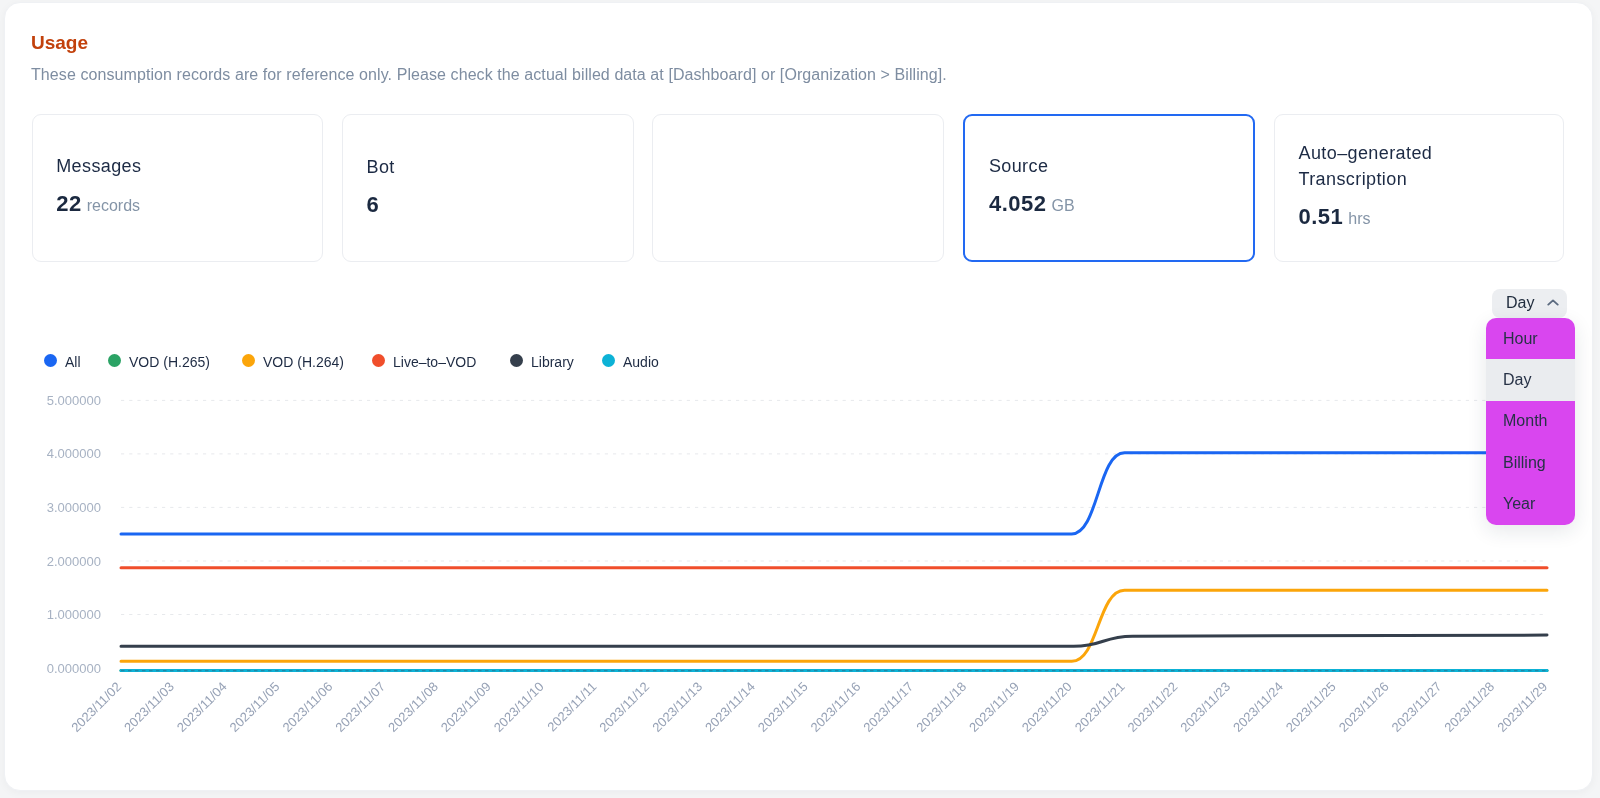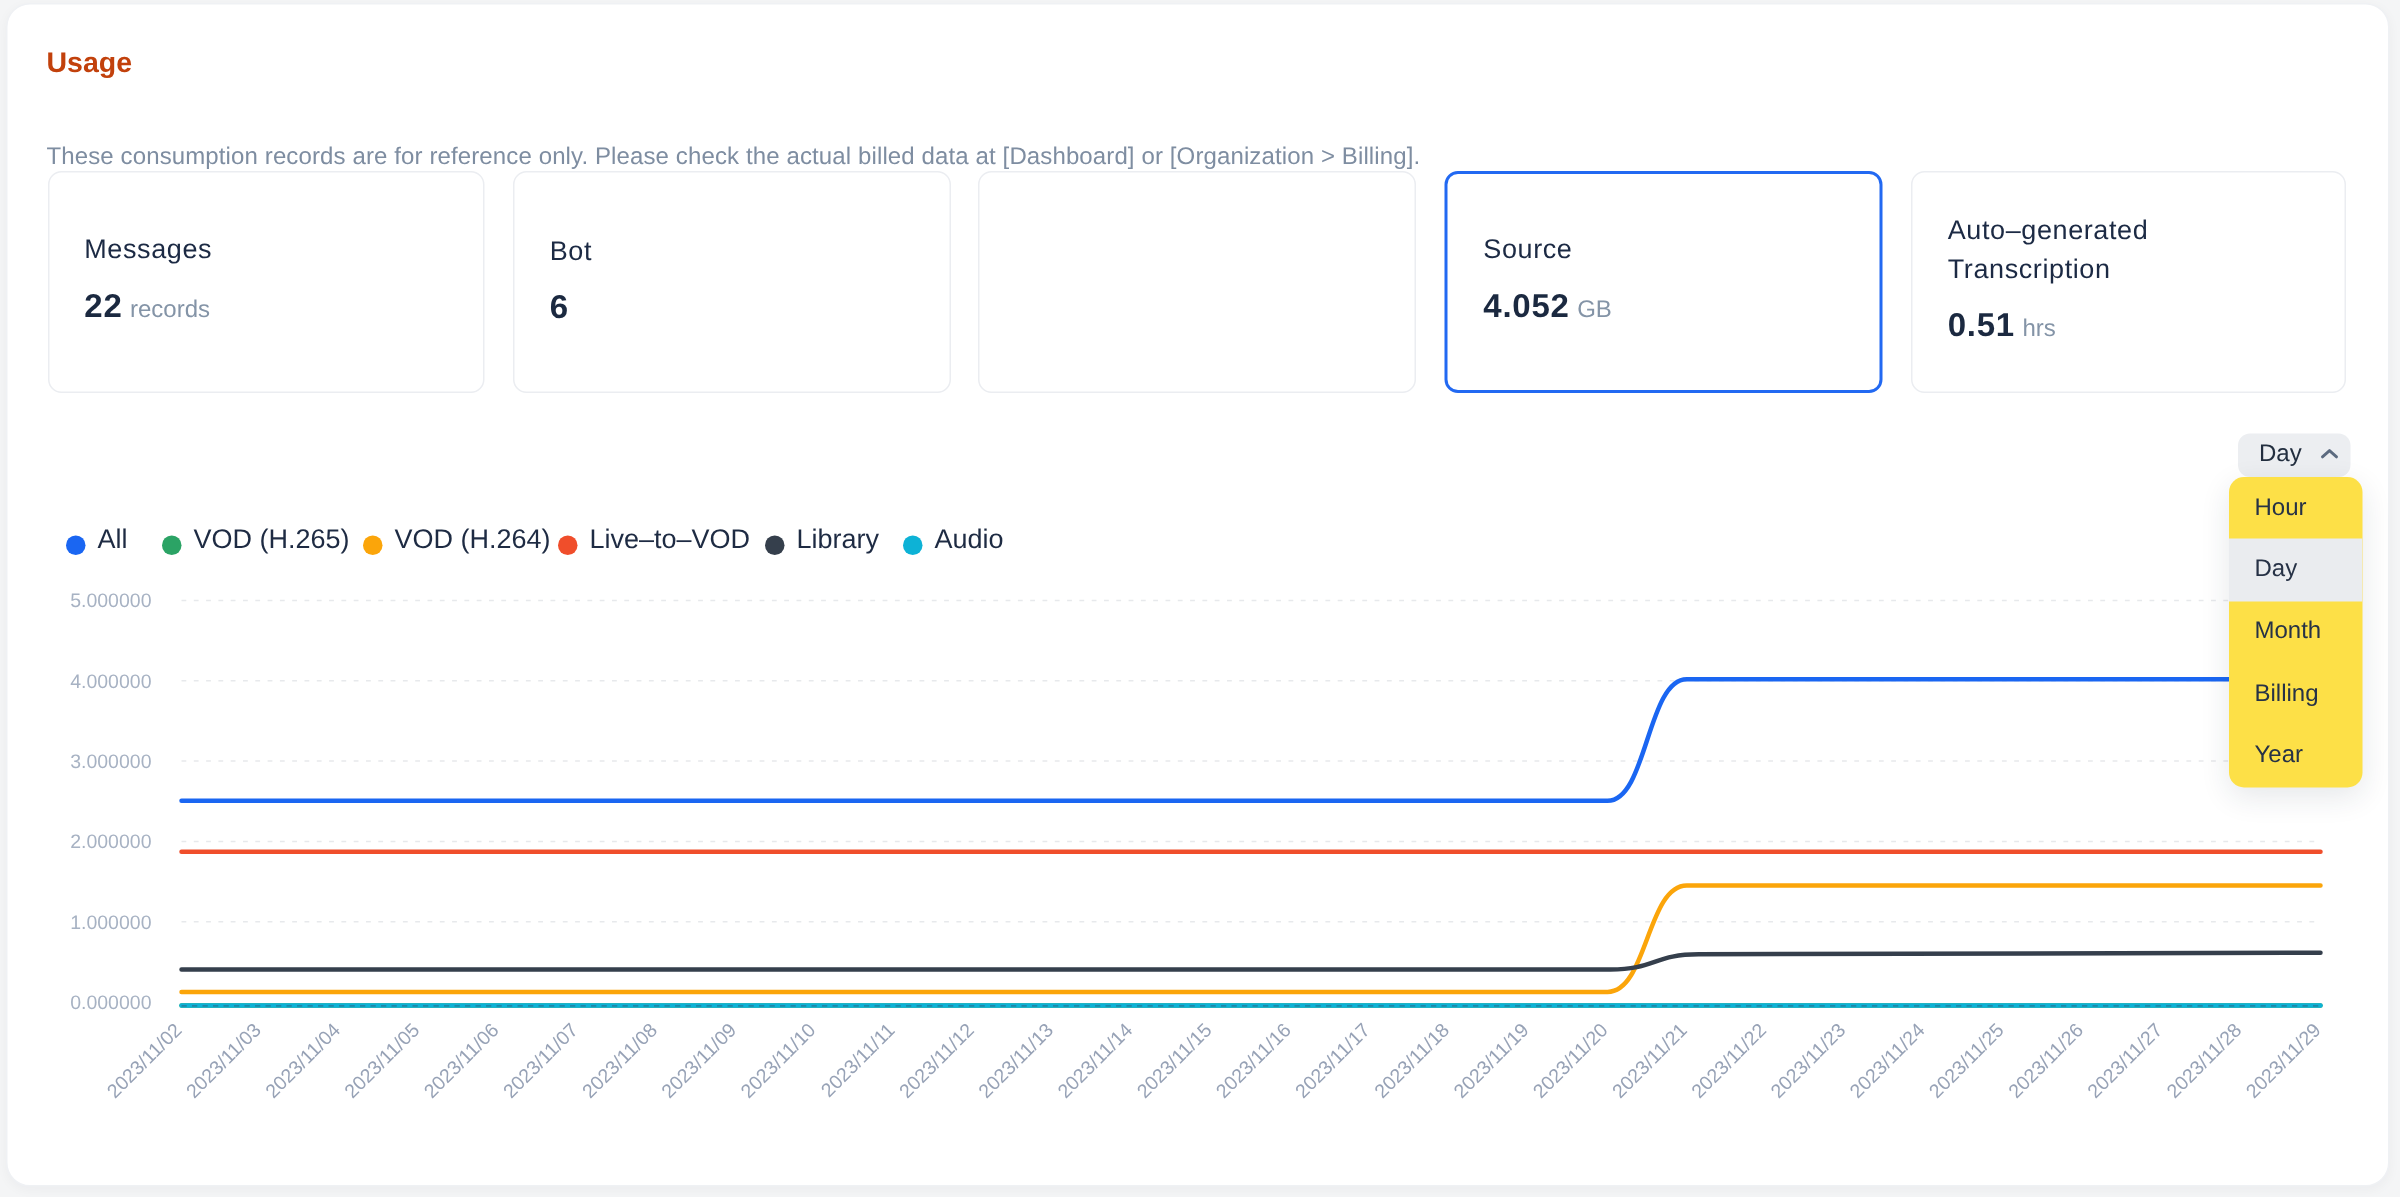--- a/index.html
+++ b/index.html
@@ -1,29 +1,29 @@
 <!DOCTYPE html>
 <html><head><meta charset="utf-8">
 <style>
 * { margin:0; padding:0; box-sizing:border-box; }
 html,body { width:1600px; height:798px; background:#F4F5F6; font-family:"Liberation Sans", sans-serif; }
 .main { position:absolute; left:4px; top:2px; width:1589px; height:789px; background:#fff;
   border:1px solid #EFF1F4; border-radius:16px; box-shadow:0 2px 8px rgba(20,30,50,0.04); }
 .h1 { position:absolute; left:31px; top:32px; font-size:19px; font-weight:700; color:#c2410c; }
-.sub { position:absolute; left:31px; top:66px; font-size:16px; color:#7E8DA1; letter-spacing:0.08px;margin-top:30px; }
+.sub { position:absolute; left:31px; top:66px; font-size:16px; color:#7E8DA1; letter-spacing:0.08px; }
 .card { position:absolute; top:114px; width:291.5px; height:147.5px; border-radius:9px; background:#fff;
   display:flex; flex-direction:column; justify-content:center; padding-left:23.5px; padding-bottom:3px; }
 .clabel { font-size:18px; line-height:26px; font-weight:400; color:#1C2A44; letter-spacing:0.4px; }
 .cval { font-size:22px; font-weight:700; color:#1B2940; margin-top:12px; line-height:26px; letter-spacing:0.5px; }
 .unit { font-size:16px; font-weight:400; color:#8494A7; margin-left:5px; letter-spacing:0; }
-.li { position:absolute; top:354px; display:flex; align-items:flex-end; gap:8px; font-size:18px; color:#1E2B43; height:16px; }
+.li { position:absolute; top:354px; display:flex; align-items:flex-start; gap:8px; font-size:14px; color:#1E2B43; height:16px; }
 .dot { width:13px; height:13px; border-radius:50%; flex:none; }
 .daybtn { position:absolute; left:1492px; top:289px; width:75px; height:28.5px; background:#ECEEF1;
   border-radius:8px; display:flex; align-items:center; padding-left:14px; font-size:16px; color:#222E3F; font-weight:500; z-index:5; }
-.menu { position:absolute; left:1486px; top:318px; width:89px; background:#fde047; border-radius:10px;
+.menu { position:absolute; left:1486px; top:318px; width:89px; background:#d946ef; border-radius:10px;
   box-shadow:0 6px 20px rgba(31,45,61,0.11); z-index:5; overflow:hidden; }
 .mi { height:41.4px; display:flex; align-items:center; padding-left:17px; font-size:16px; color:#273246; }
 .mi.sel { background:#EAECEF; }
 </style></head>
 <body>
 <div class="main"></div>
 <div class="h1">Usage</div>
 <div class="sub">These consumption records are for reference only. Please check the actual billed data at [Dashboard] or [Organization &gt; Billing].</div>
 <div class="card" style="left:31.7px;width:291.5px;border:1px solid #EBEDF1">
   <div class="clabel">Messages</div>

